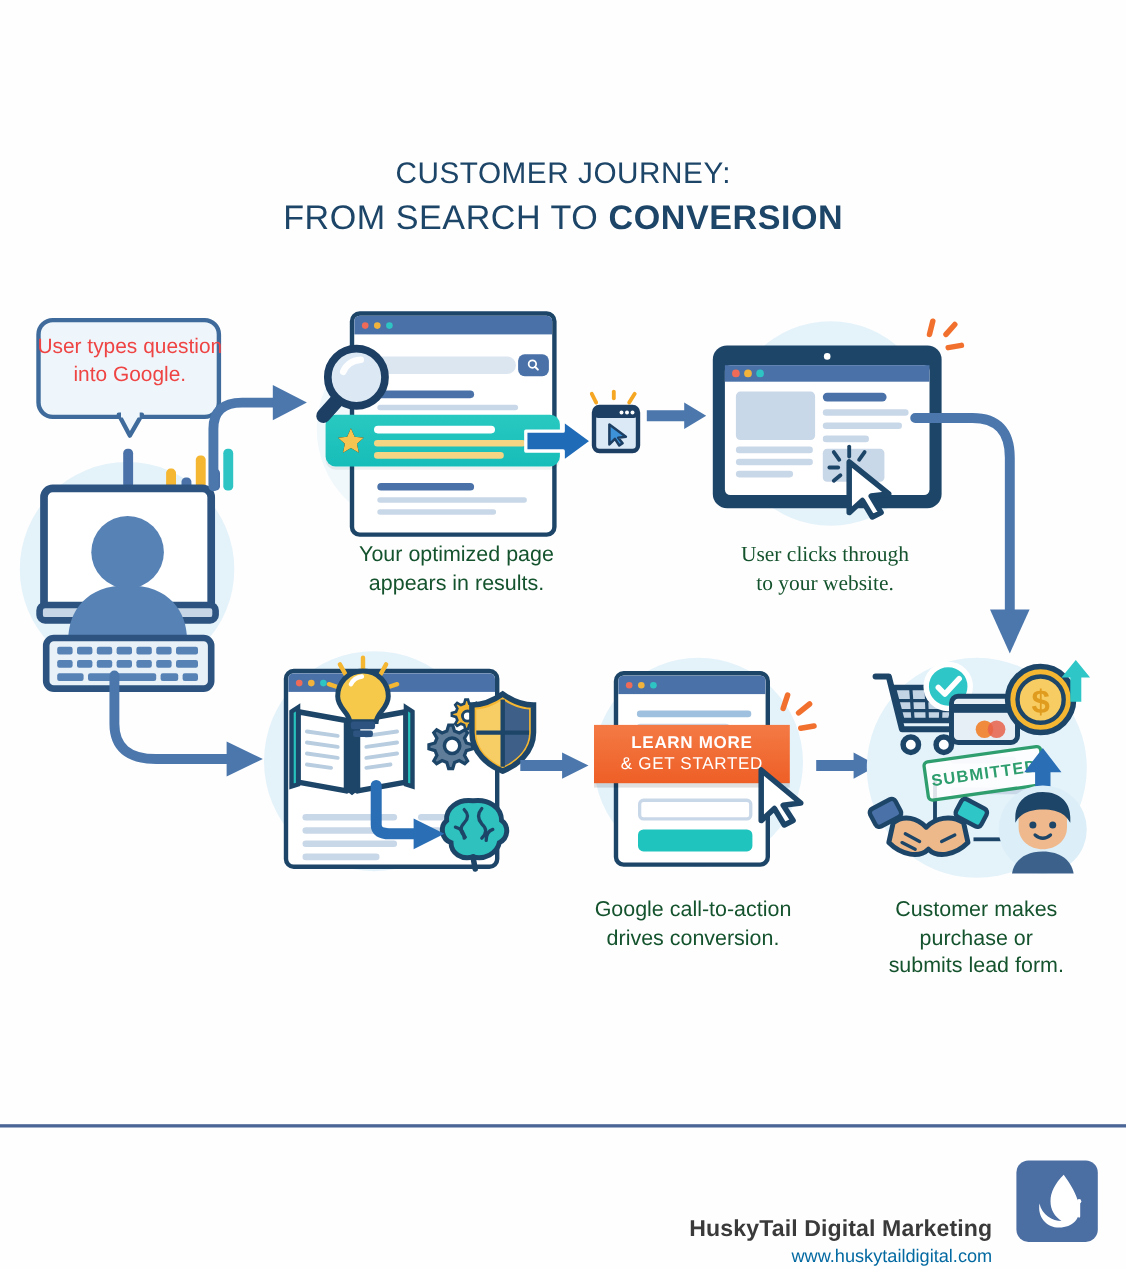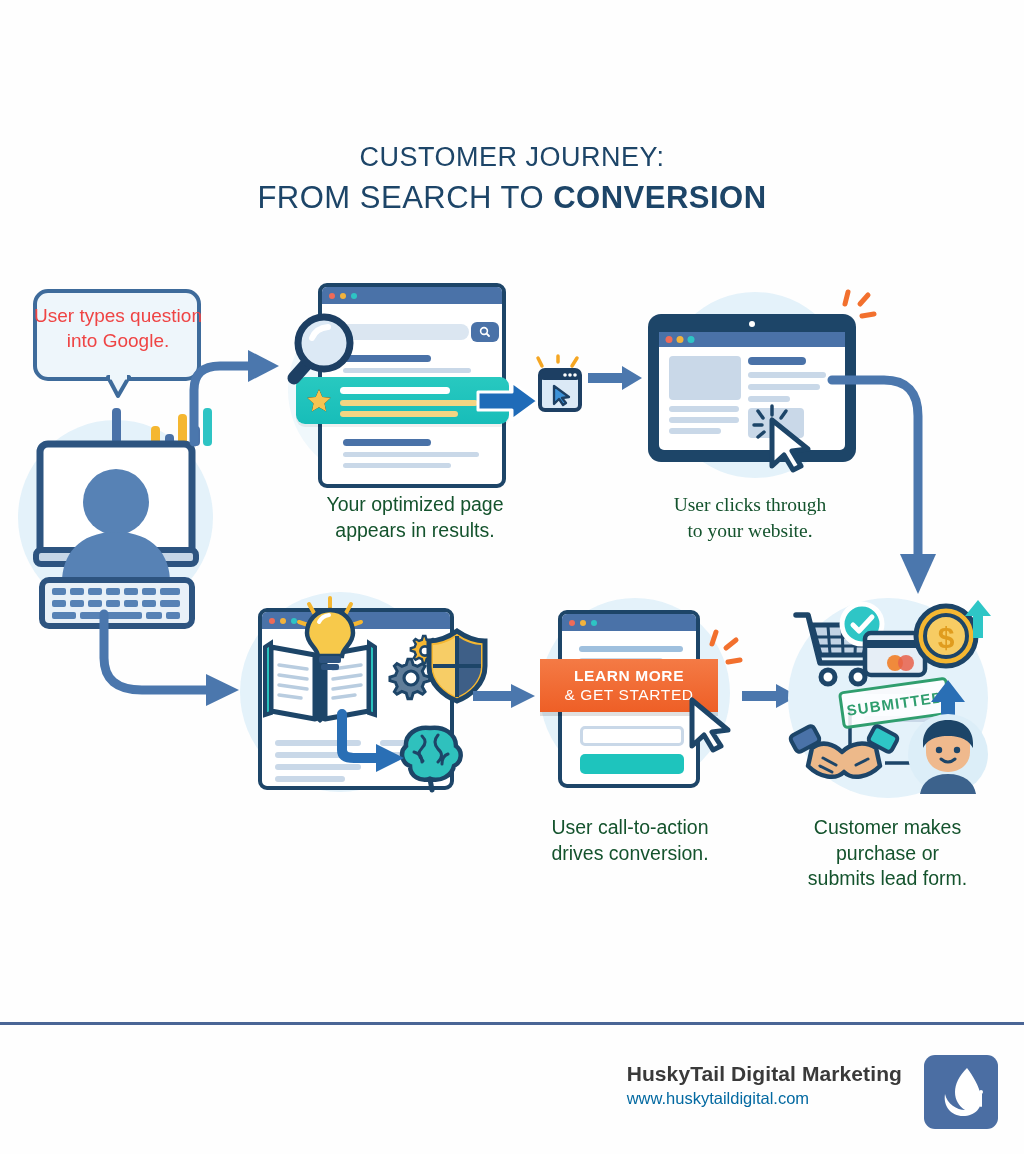--- a/index.html
+++ b/index.html
@@ -34,21 +34,21 @@
   .d1{background:#ef6b58}.d2{background:#f2b33d}.d3{background:#2ec4c4}
   .line{position:absolute;border-radius:4px;background:#c9d8e8;}
   .line.dk{background:#4a72a8;}
   .line.md{background:#9fc0de;}
 
   
   .arrow-sv{position:absolute;overflow:visible;}
 
   
   .divider{position:absolute;left:0;top:1022px;width:1024px;height:3px;background:#4a6596;}
-  .brand{position:absolute;right:122px;top:1062px;}
+  .brand{position:absolute;right:122px;top:1106px;text-align:right;}
   .brand .b1{font-size:21px;font-weight:700;color:#3a3a3a;letter-spacing:.1px;}
   .brand .b2{font-size:16.5px;color:#0369a1;margin-top:3px;}
   .logo{
     position:absolute;right:26px;top:1055px;width:74px;height:74px;border-radius:11px;
     background:#4b6ea3;display:flex;align-items:center;justify-content:center;
   }
 </style>
 </head>
 <body>
 
@@ -350,21 +350,21 @@
     <path d="M8 4 L8 50 L20 39 L29 54 L37 50 L28 36 L44 34 Z" fill="#fff" stroke="#1d4568" stroke-width="5" stroke-linejoin="round"></path>
   </svg>
 
   <svg class="arrow-sv" style="left:704px;top:628px;" width="40" height="46">
     <line x1="8" y1="16" x2="12" y2="4" stroke="#f2702e" stroke-width="5" stroke-linecap="round"></line>
     <line x1="22" y1="20" x2="32" y2="12" stroke="#f2702e" stroke-width="5" stroke-linecap="round"></line>
     <line x1="24" y1="34" x2="36" y2="32" stroke="#f2702e" stroke-width="5" stroke-linecap="round"></line>
   </svg>
 
   <div class="caption" style="left:520px;top:815px;width:220px;">
-    <div>User call-to-action</div>
+    <div>Google call-to-action</div>
     <div>drives conversion.</div>
   </div>
 
   <svg class="arrow-sv" style="left:742px;top:682px;" width="58" height="28">
     <path d="M0 9 L34 9 L34 2 L56 14 L34 26 L34 19 L0 19 Z" fill="#4b77ad"></path>
   </svg>
 
   <div class="halo" style="left:788px;top:598px;width:200px;height:200px;"></div>
 
   <svg class="arrow-sv" style="left:790px;top:605px;" width="200" height="195">

